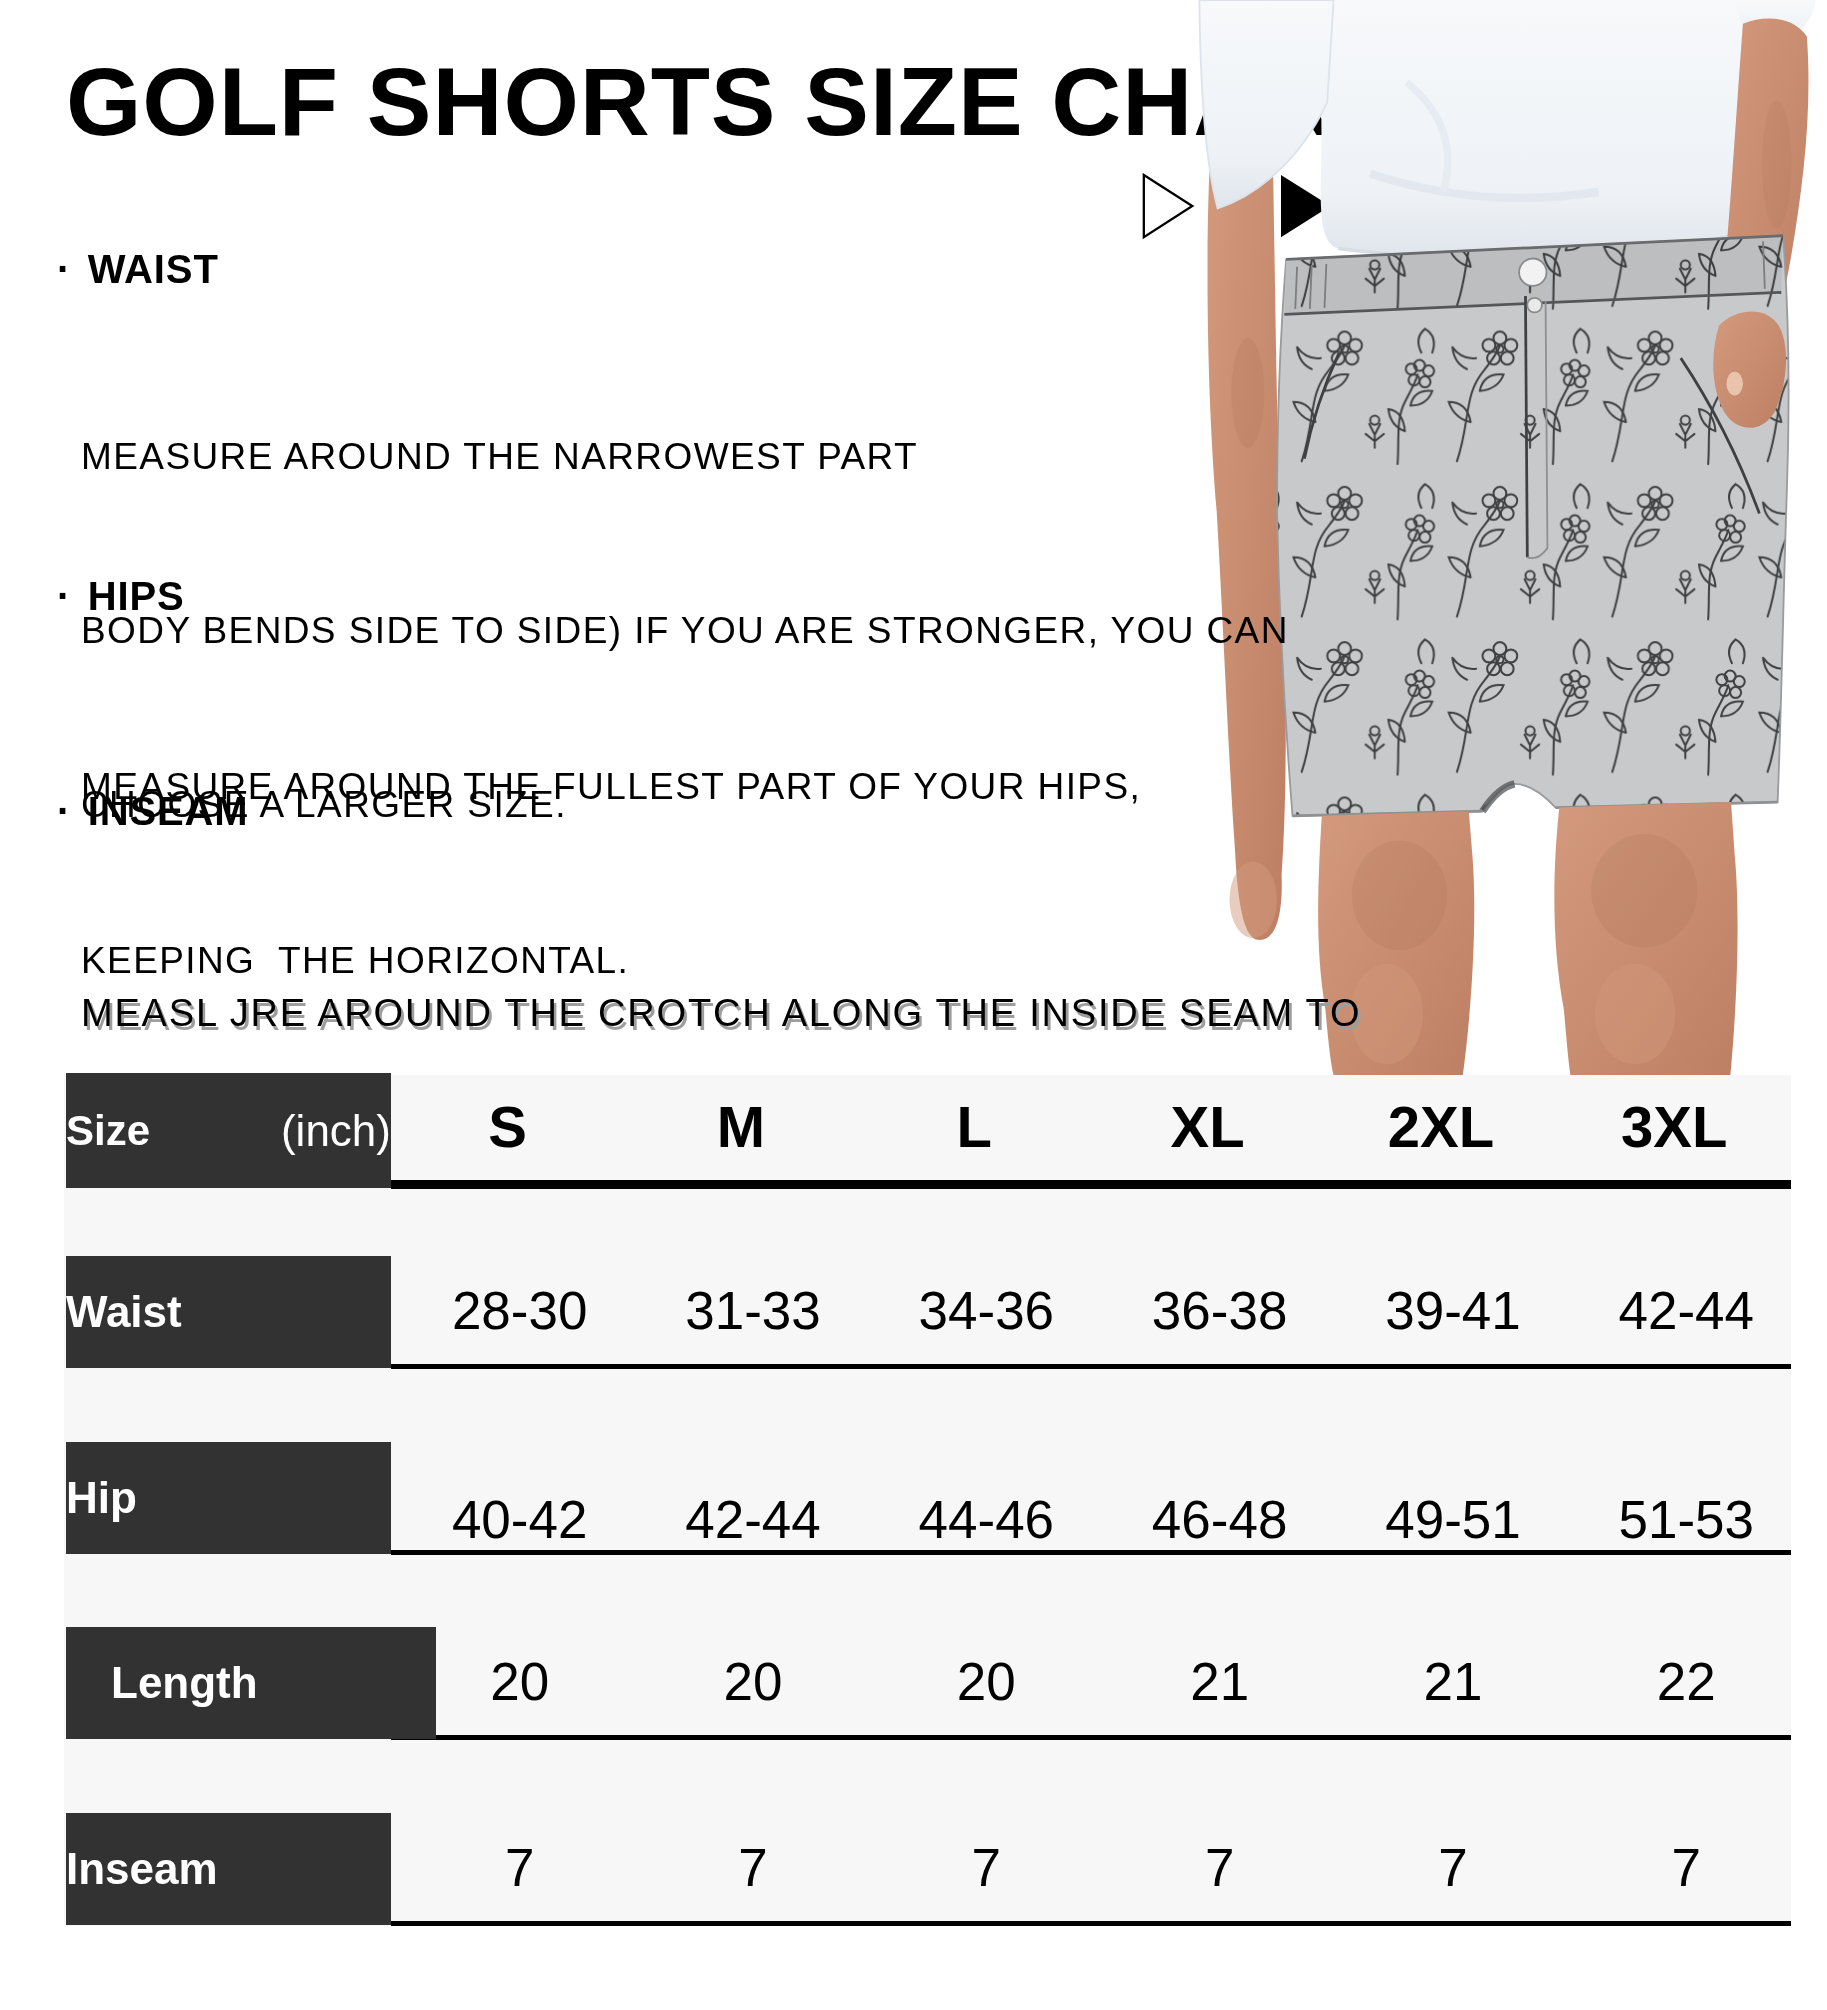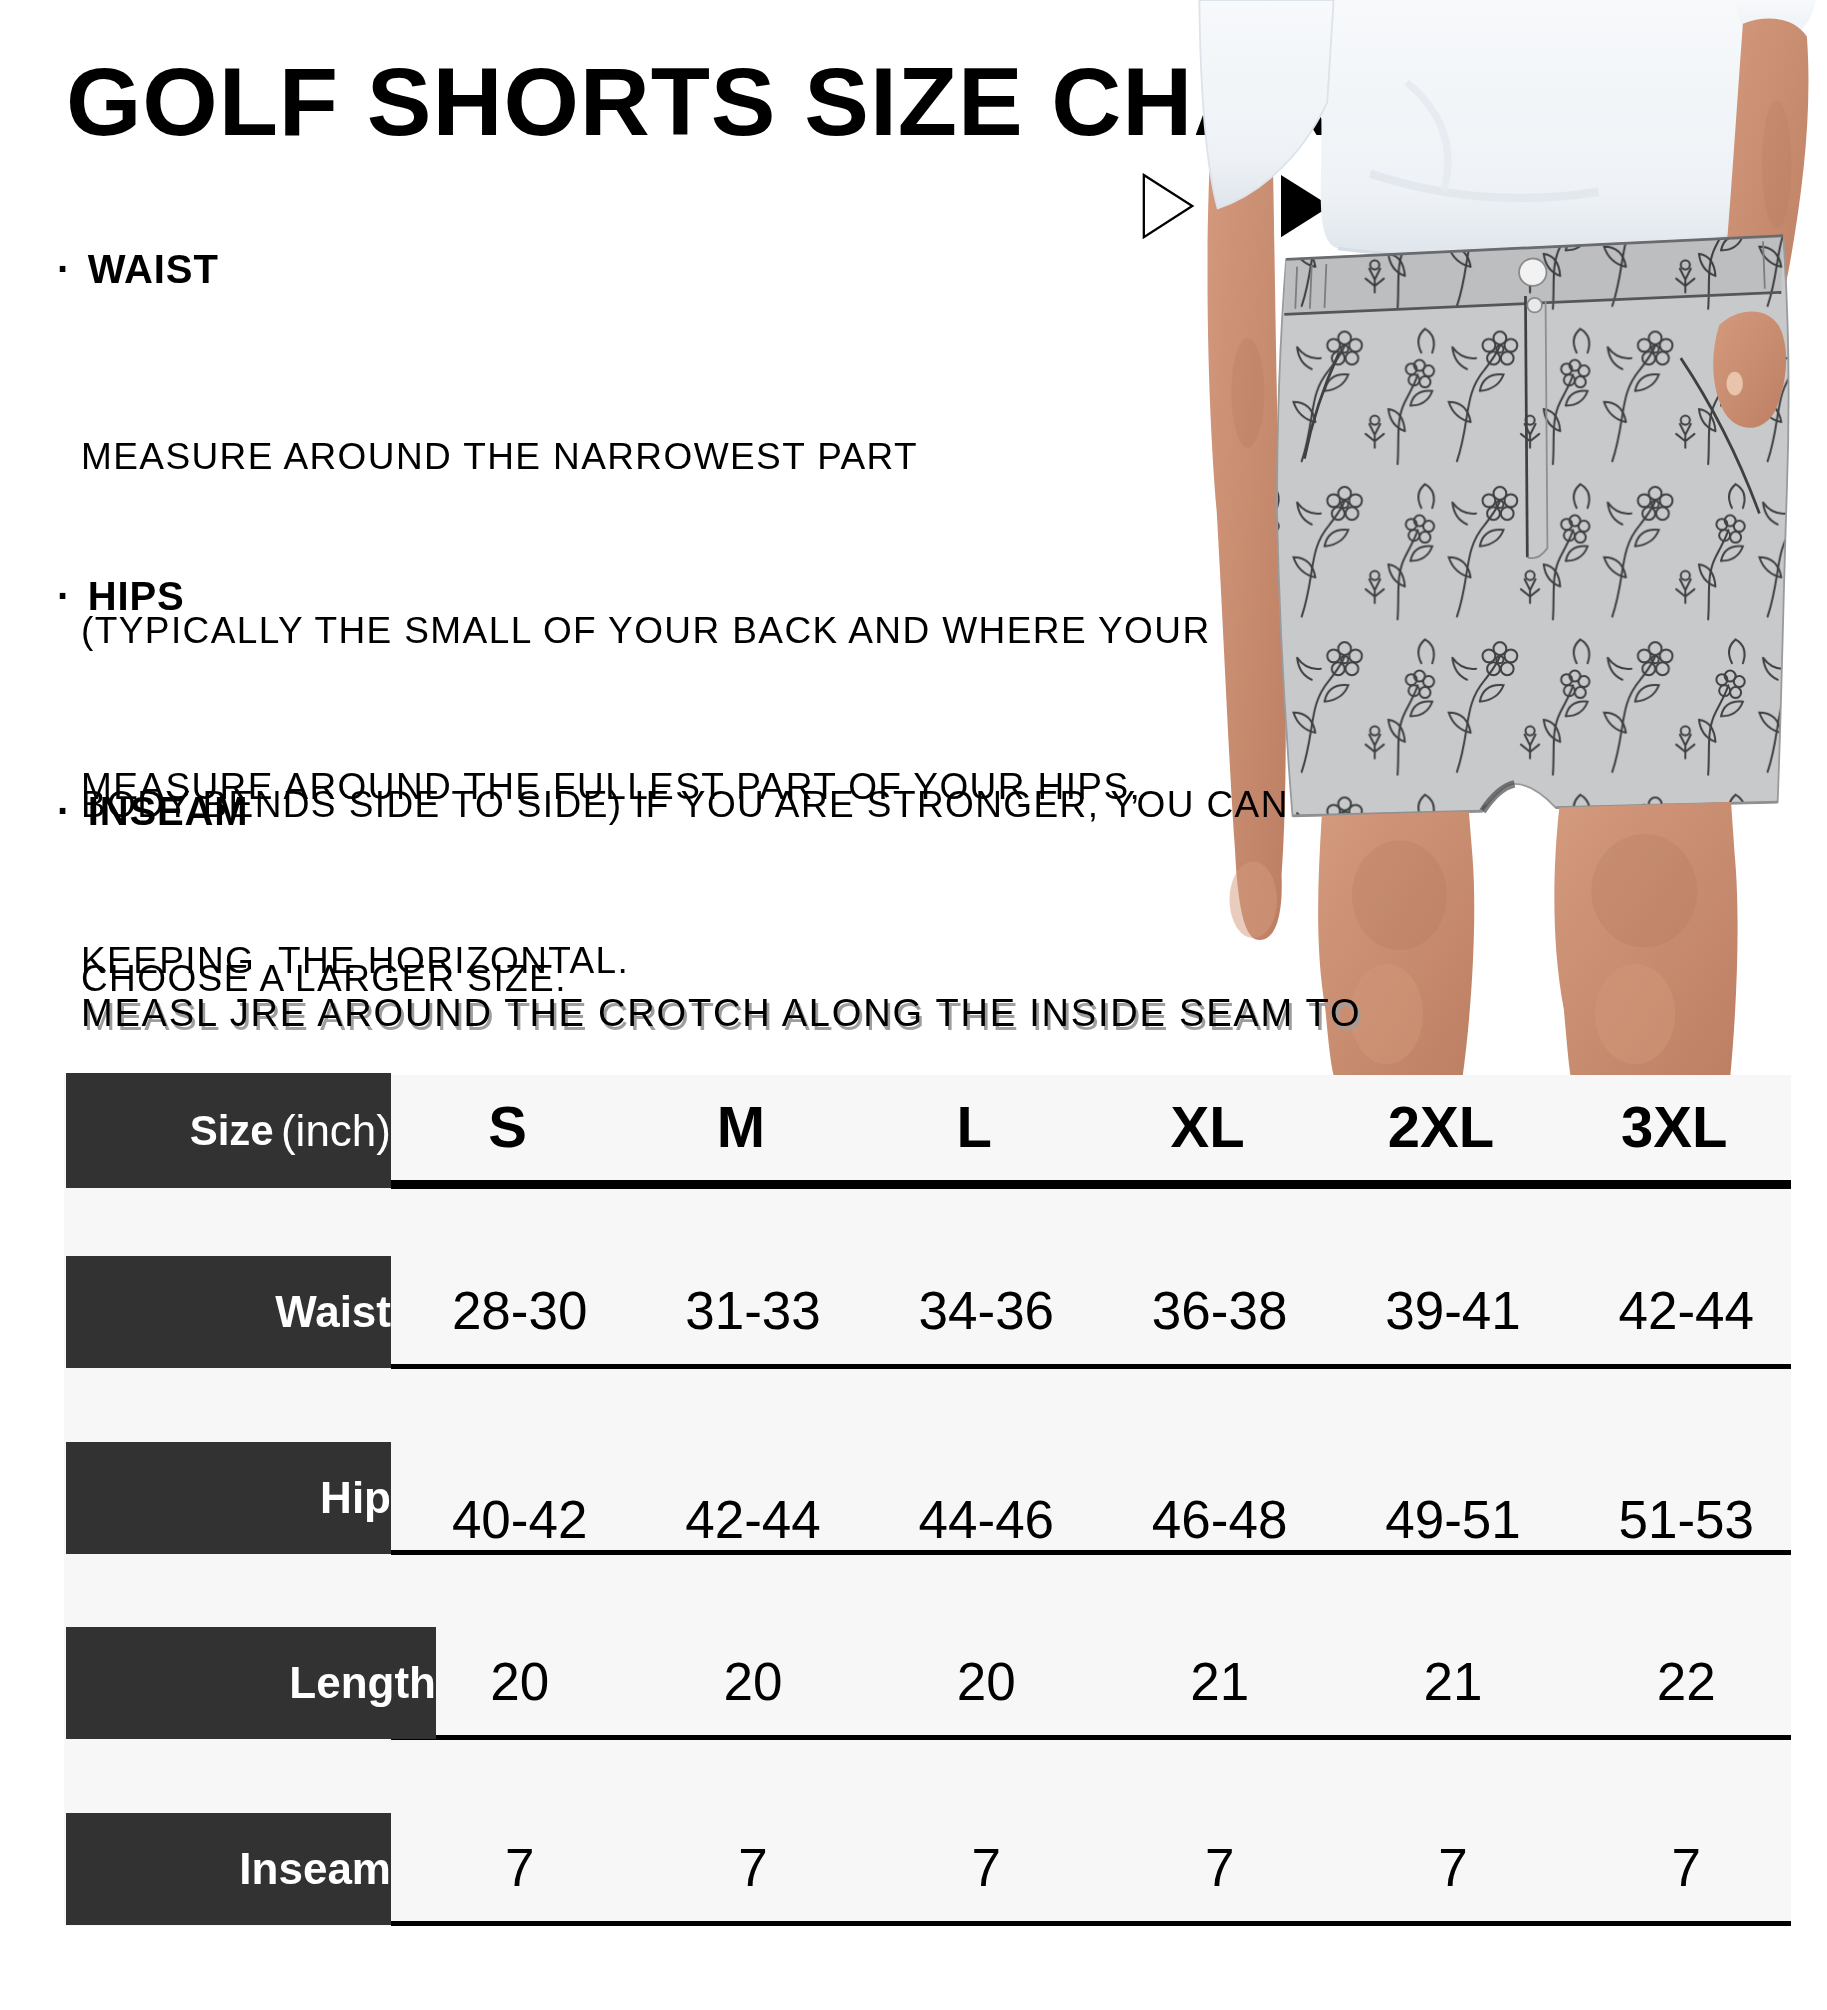--- a/index.html
+++ b/index.html
@@ -13,21 +13,21 @@
   .sec-header{font-size:40px;font-weight:700;display:flex;align-items:center;letter-spacing:0.9px;}
   .sec-header .bullet{font-size:40px;font-weight:700;margin-right:16.4px;}
   .sec-body{font-size:37px;letter-spacing:1.4px;line-height:58px;white-space:pre;}
   .sec-body.shadowed{font-size:38px;letter-spacing:1.8px;line-height:64px;text-shadow:2.7px 3.7px 0 #9e9e9e;}
 
   
   #table-bg{left:64px;top:1075px;width:1727px;height:851px;background:var(--table-bg,#f7f7f7);}
   .hline{left:391px;width:1400px;background:var(--line,#000);}
   #header-line{top:1180px;height:9.1px;}
   .row-line{height:4.6px;}
-  .dark-box{left:66px;width:325px;background:var(--table-header-bg,#323232);display:flex;align-items:center;justify-content:flex-end;color:#fff;}
+  .dark-box{left:66px;width:325px;background:var(--table-header-bg,#323232);display:flex;align-items:center;justify-content:space-between;color:#fff;}
   #corner-box{top:1073px;height:115px;}
   #corner-box .size-label{font-size:42px;font-weight:700;}
   #corner-box .unit-label{font-size:44px;font-weight:400;margin-left:7.3px;}
   .row-label-box{height:112px;font-size:44px;font-weight:700;}
   .cols{left:391px;width:1400px;display:flex;align-items:center;}
   .cols > div{flex:1;text-align:center;}
   #col-headers{top:1073px;height:107px;font-size:58px;font-weight:700;}
   .value-row{height:108px;font-size:53px;font-weight:400;margin-left:12px;}
 </style>
 </head>
@@ -152,21 +152,20 @@
     <ellipse cx="890" cy="1110" rx="44" ry="55" fill="#d49a7d" opacity="0.4"></ellipse>
   </g>
 </svg>
 
 <div class="abs sec-header" style="left:57px;top:247px;">
   <span class="bullet">·</span>
   <span>WAIST</span>
 </div>
 <div class="abs sec-body" style="left:81px;top:312px;">
   <div>MEASURE AROUND THE NARROWEST PART</div>
-  <div>(TYPICALLY THE SMALL OF YOUR BACK AND WHERE YOUR</div>
   <div>BODY BENDS SIDE TO SIDE) IF YOU ARE STRONGER, YOU CAN</div>
   <div>CHOOSE A LARGER SIZE.</div>
 </div>
 
 <div class="abs sec-header" style="left:57px;top:574px;">
   <span class="bullet">·</span>
   <span>HIPS</span>
 </div>
 <div class="abs sec-body" style="left:81px;top:642px;">
   <div>MEASURE AROUND THE FULLEST PART OF YOUR HIPS,</div>

